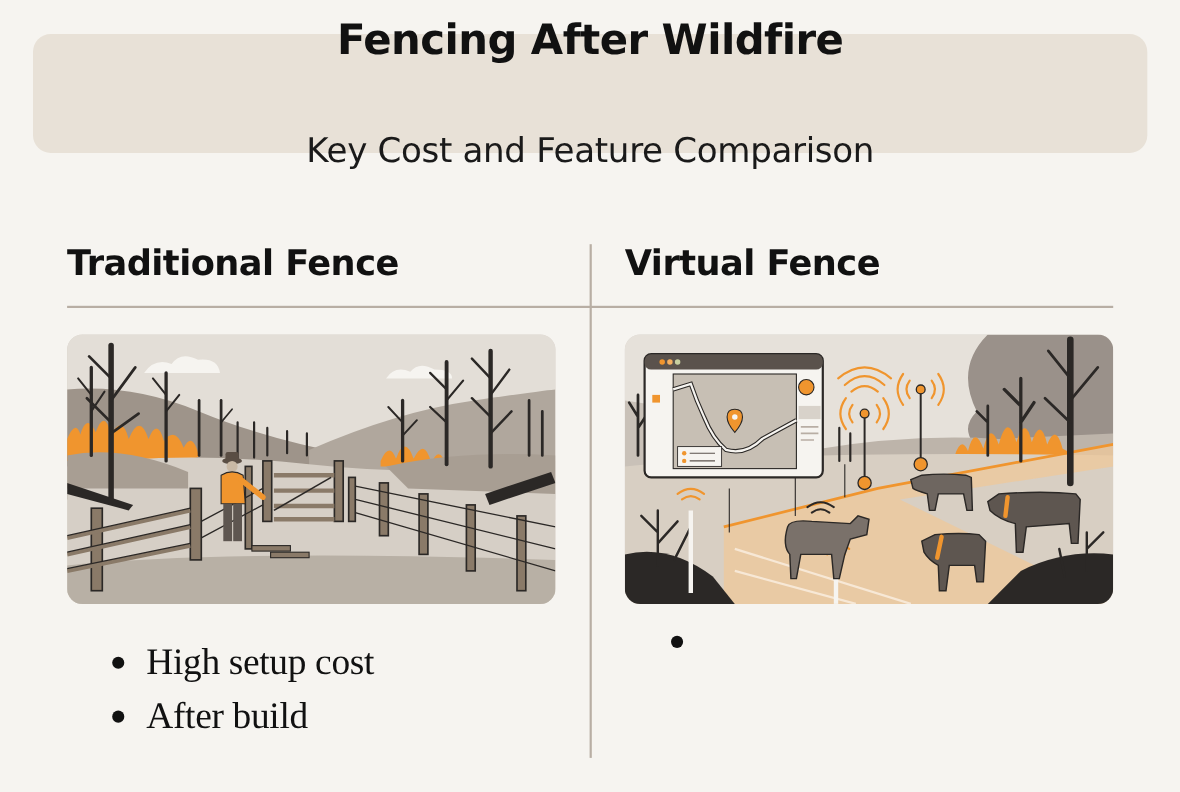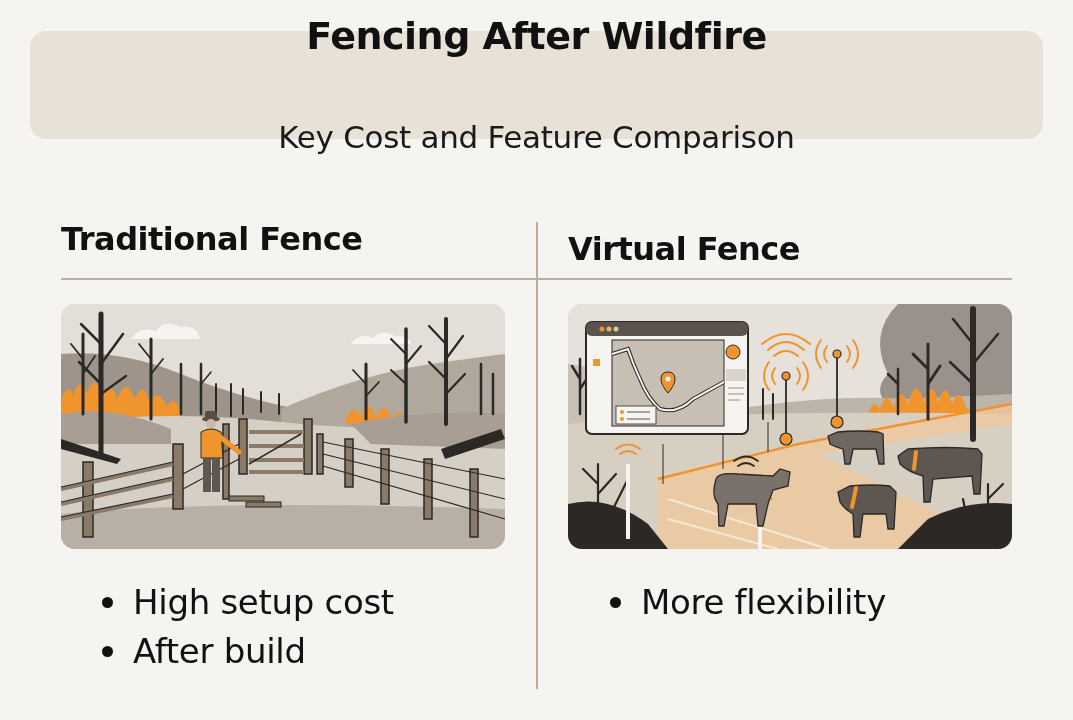--- a/index.html
+++ b/index.html
@@ -12,37 +12,37 @@
     display: flex; flex-direction: column; align-items: center; justify-content: center; gap: 36px;
   }
   .title { font-size: 38px; font-weight: bold; letter-spacing: -0.5px; color: #111; line-height: 1.15; }
   .subtitle { font-size: 31px; font-weight: normal; color: #1a1a1a; margin-top: 24px; letter-spacing: -0.3px; }
 
   .col-heading {
     position: absolute; top: 220px; font-size: 32px; font-weight: bold; letter-spacing: -0.5px;
     text-align: left; color: #111;
   }
   .col-left { left: 61px; width: 444px; }
-  .col-right { left: 568px; width: 444px; margin-top: 10px; }
+  .col-right { left: 568px; width: 444px; }
 
   .h-rule { position: absolute; left: 61px; top: 278px; width: 951px; height: 1.5px; background: #b8aea4; }
   .v-rule { position: absolute; left: 536px; top: 222px; width: 1.5px; height: 467px; background: #b8aea4; }
 
   .scene {
     position: absolute; top: 304px; width: 444px; height: 245px;
     border-radius: 14px; overflow: hidden; background: #d9d3cb;
   }
   .scene-left { left: 61px; }
   .scene-right { left: 568px; }
   .scene svg { display: block; width: 100%; height: 100%; }
 
   .bullets { position: absolute; top: 578px; list-style: none; }
   .bullets-left { left: 102px; }
   .bullets-right { left: 610px; }
-  .bullets li { font-size: 34px; line-height: 49px; color: #111; display: flex; align-items: center; letter-spacing: -0.3px; }
+  .bullets li { font-size: 34px; line-height: 49px; color: #111; display: flex; align-items: center; letter-spacing: -0.3px; font-family: Liberation Serif, serif; }
   .bullets .dot { display: inline-block; width: 11px; height: 11px; border-radius: 50%; background: #111; margin-right: 20px; }
 </style>
 </head>
 <body>
 
 <div class="header-card">
   <div class="title">Fencing After Wildfire</div>
   <div class="subtitle">Key Cost and Feature Comparison</div>
 </div>
 
@@ -242,15 +242,14 @@
     </li>
   <li>
       <span class="dot"></span>
       <span>After build</span>
     </li>
 </ul>
 
 <ul class="bullets bullets-right">
   <li>
       <span class="dot"></span>
-      <span>More flexibility</span>
     </li>
 </ul>
 
 </body></html>

